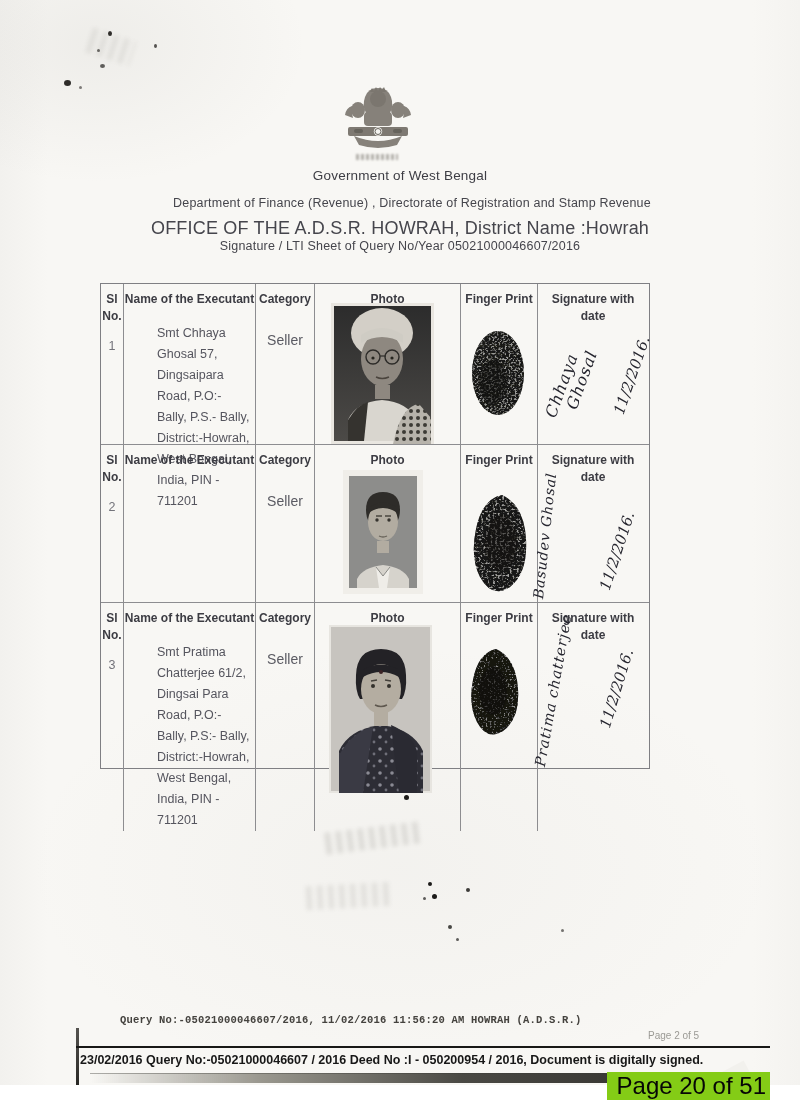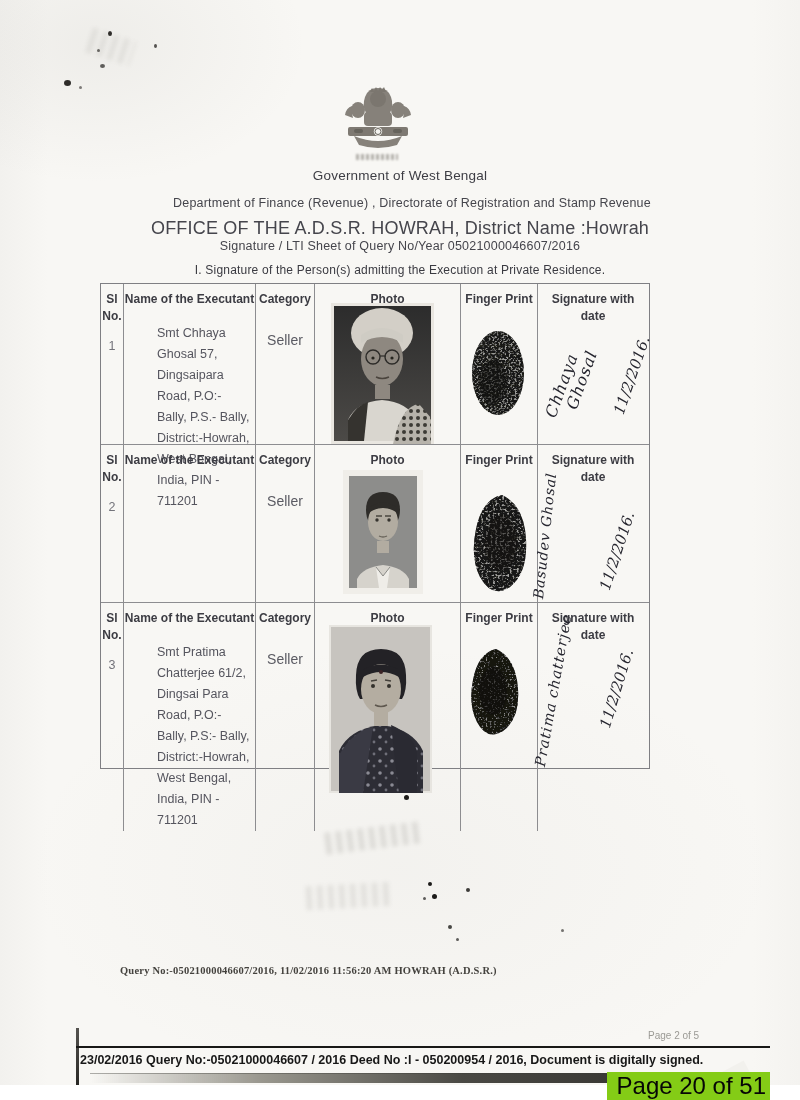--- a/index.html
+++ b/index.html
@@ -42,21 +42,21 @@
   .sig-name span{letter-spacing:1px;}
   .sec1 .sig-name{left:4px;top:130px;transform:rotate(-70deg);font-size:16px;line-height:17px;}
   .sec1 .sig-name span{display:block;}
   .sec1 .sig-name span:last-child{padding-left:15px;}
   .sec1 .sig-date{left:72px;top:127px;transform:rotate(-71deg);font-size:15px;}
   .sec2 .sig-name{left:-8px;top:153px;transform:rotate(-84deg);font-size:14px;letter-spacing:1px;}
   .sec2 .sig-date{left:58px;top:142px;transform:rotate(-72deg);font-size:15px;}
   .sec3 .sig-name{left:-6px;top:162px;transform:rotate(-80deg);font-size:14.5px;}
   .sec3 .sig-date{left:58px;top:122px;transform:rotate(-73deg);font-size:15px;}
   
-  .query-foot{position:absolute;left:120px;top:965px;font-family:Liberation Serif, serif;font-weight:bold;font-size:10.5px;color:#44423e;letter-spacing:.2px;}
+  .query-foot{position:absolute;left:120px;top:1014px;font-family:Liberation Mono, monospace;font-weight:bold;font-size:10.5px;color:#44423e;letter-spacing:.2px;}
   .page-label{position:absolute;left:648px;top:1030px;font-size:10px;color:#9b9a95;}
   .sep-line{position:absolute;left:76px;top:1046px;width:694px;height:2px;background:#181816;}
   .signed-line{position:absolute;left:80px;top:1053px;font-size:12.5px;color:#171717;font-weight:bold;}
   .vline{position:absolute;left:76px;top:1028px;width:3px;height:64px;background:linear-gradient(#55534f,#23221f);}
   .band{position:absolute;left:90px;top:1073px;width:676px;height:9px;
     background:linear-gradient(90deg,rgba(120,118,112,0) 0%,#9a988f 25%,#4a4944 55%,#2a2926 100%);
     border-top:1px solid rgba(60,60,55,.4);}
   .notch{position:absolute;left:722px;top:1066px;width:26px;height:12px;background:#f2f1ed;transform:rotate(-28deg);}
   .bottom-strip{position:absolute;left:0;top:1085px;width:800px;height:15px;background:#ffffff;}
   .viewer-page{position:absolute;right:30px;top:1072px;font-size:24px;color:#060606;background:#84cc16;padding:0 4px 2px 10px;}
@@ -97,21 +97,20 @@
 
       <path d="M20,52 q24,10 48,0 l-5,9 q-19,6 -38,0 z" fill="#7a756d"></path>
     </g>
   </svg>
   <div class="motto"></div>
 
   <div class="hline h1">Government of West Bengal</div>
   <div class="hline h2">Department of Finance (Revenue) , Directorate of Registration and Stamp Revenue</div>
   <div class="hline h3">OFFICE OF THE A.D.S.R. HOWRAH, District Name :Howrah</div>
   <div class="hline h4">Signature / LTI Sheet of Query No/Year 05021000046607/2016</div>
-  <div class="hline h5">I. Signature of the Person(s) admitting the Execution at Private Residence.</div>
 
   <div class="doc-table">
 
     <div class="sec sec1">
       <div class="cell">
         <div class="hl">Sl</div>
         <div class="hl">No.</div>
         <div class="slnum">1</div>
       </div>
       <div class="cell">

